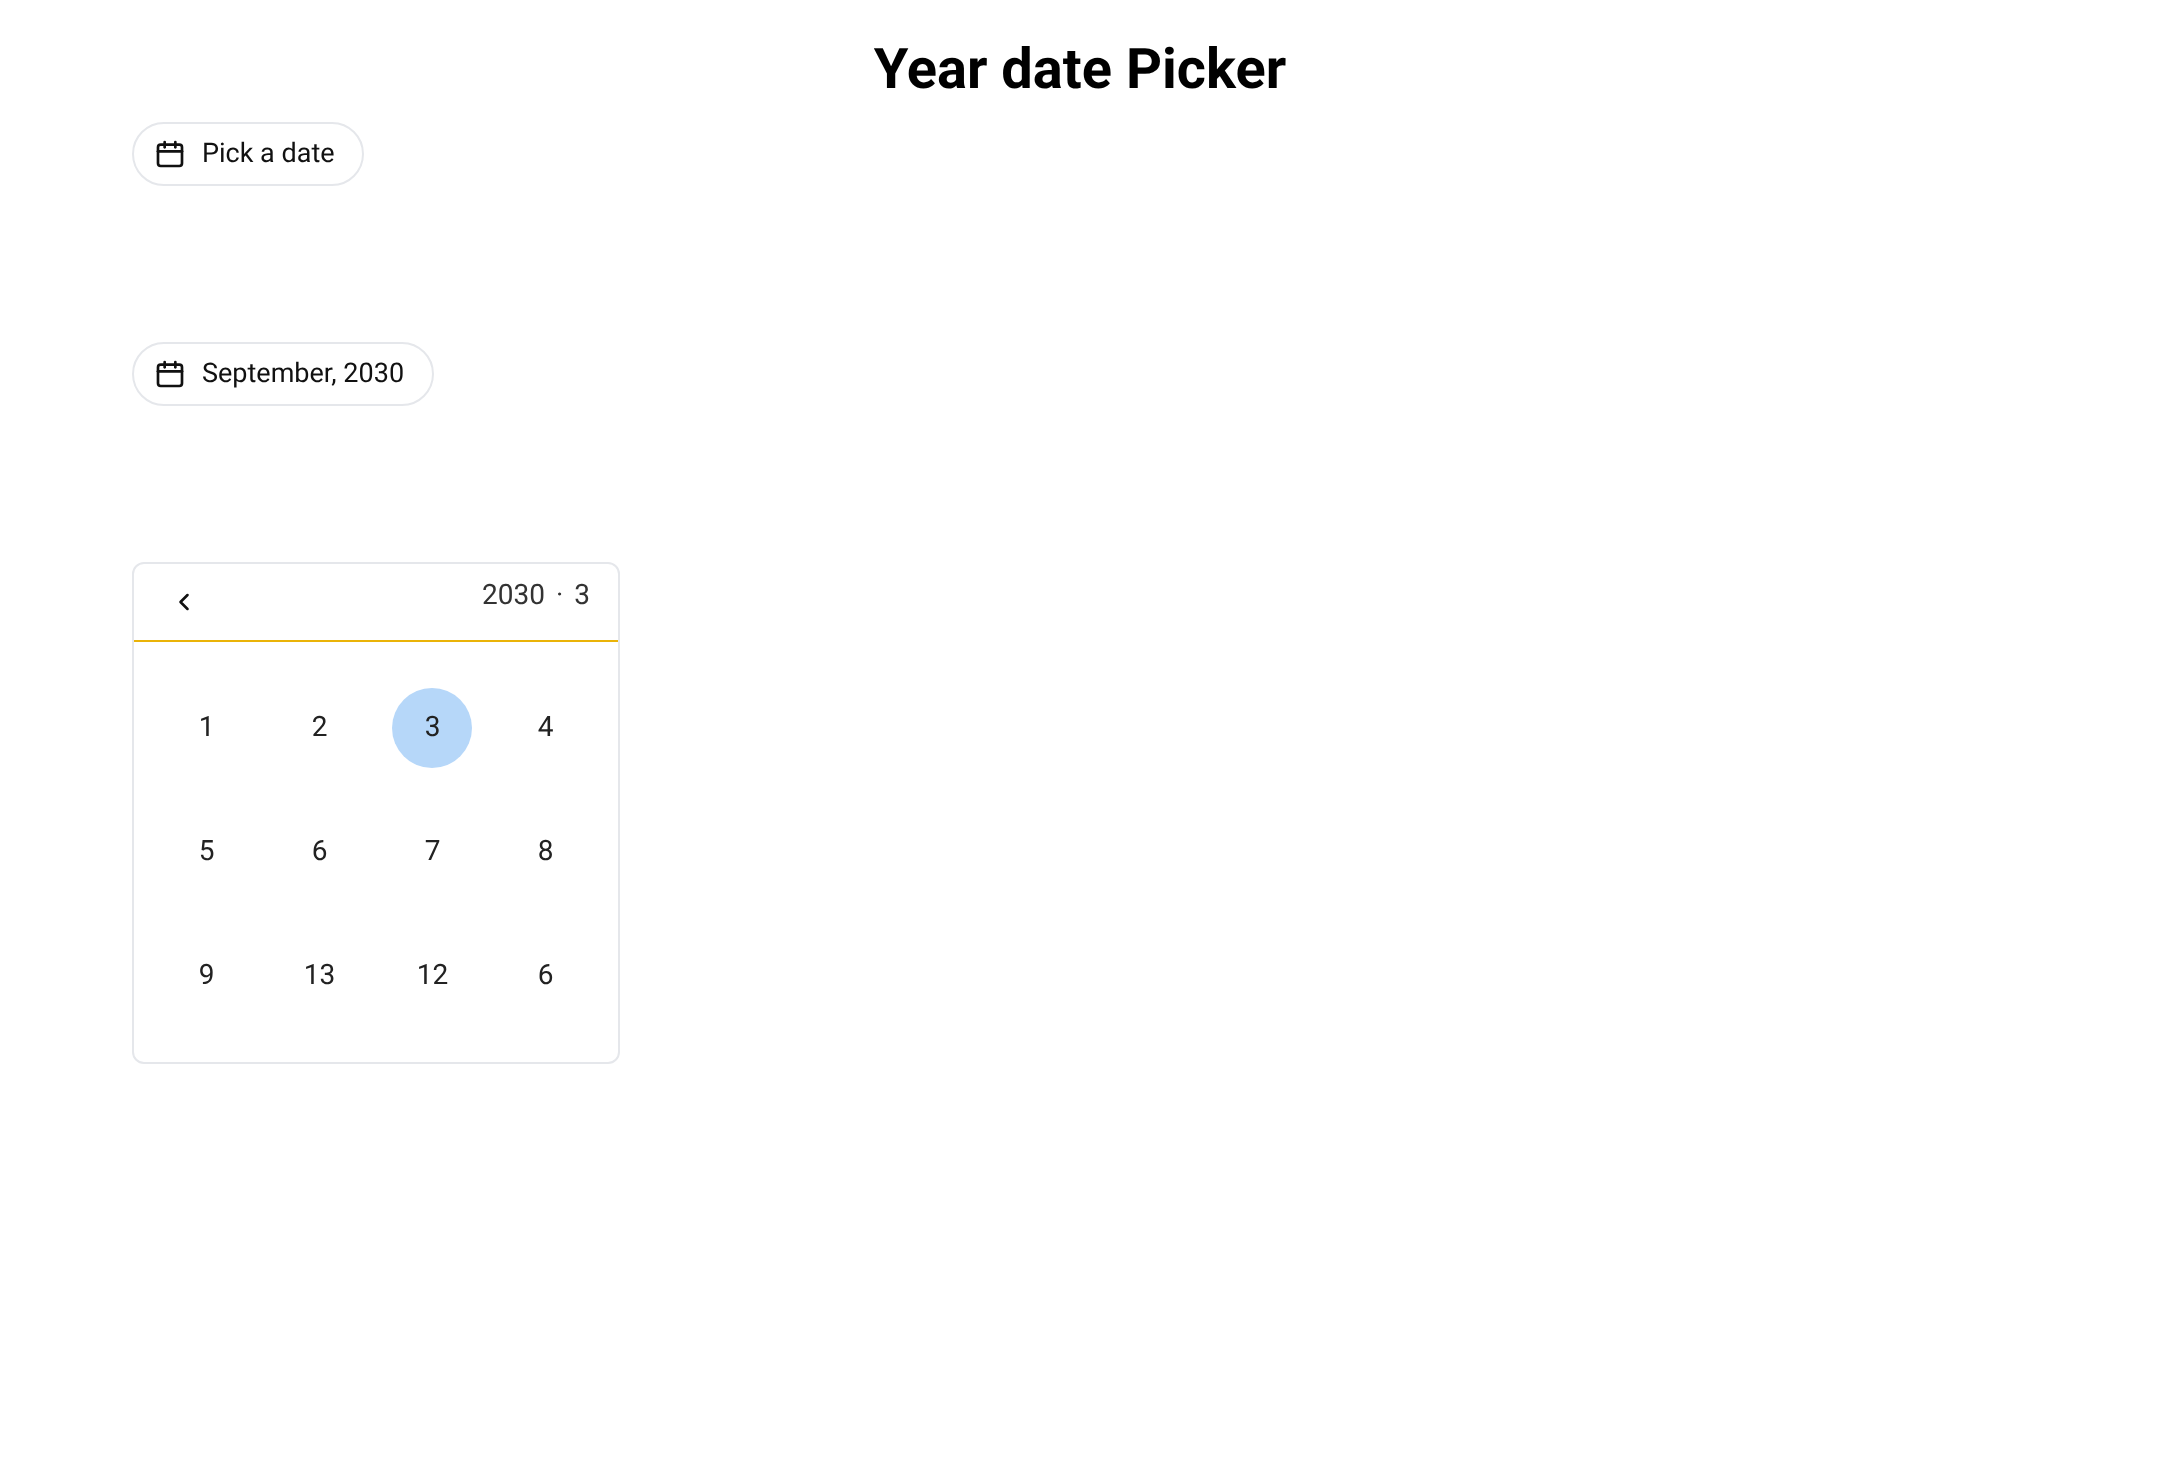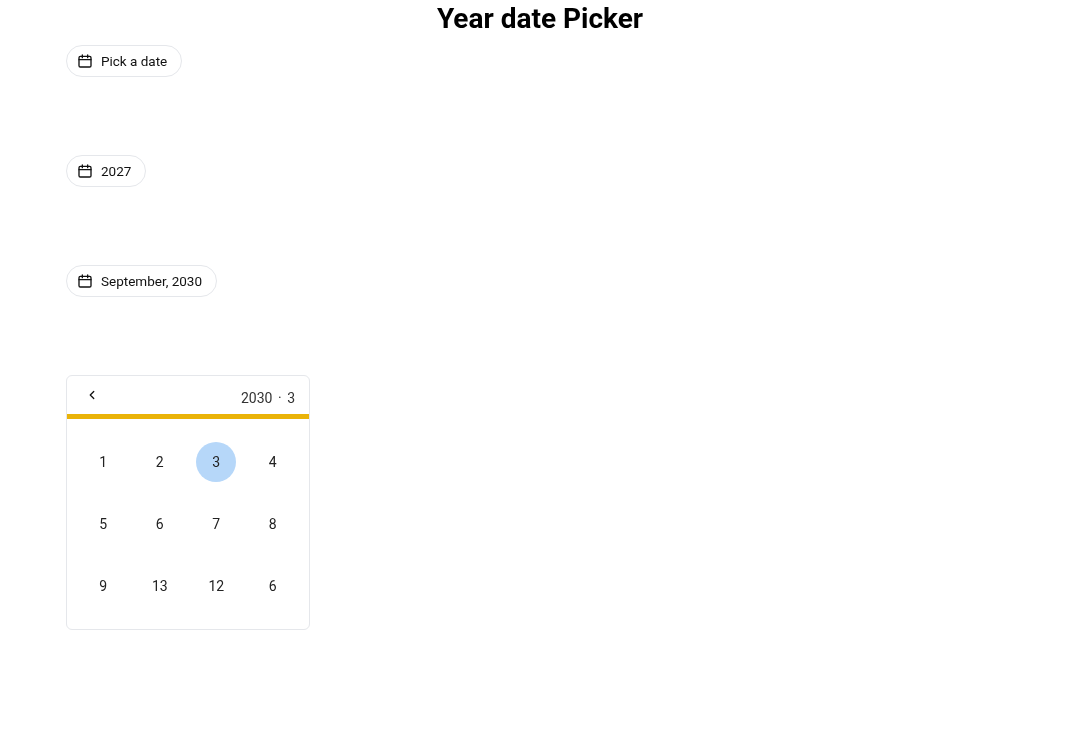--- a/index.html
+++ b/index.html
@@ -12,21 +12,21 @@
       background: #ffffff;
       width: 1080px;
       height: 730px;
       padding: 0;
     }
     .page-title {
       text-align: center;
       font-size: 28px;
       font-weight: 700;
       color: #000;
-      padding-top: 2px;
+      padding-top: 18px;
       padding-bottom: 10px;
     }
     .content {
       padding-left: 66px;
     }
     .field-row {
       margin-bottom: 78px;
     }
     .field-row:last-of-type {
       margin-bottom: 4px;
@@ -51,24 +51,24 @@
     }
     .popup {
       margin-top: 4px;
       width: 244px;
       border: 1px solid #e5e7eb;
       border-radius: 6px;
       background: #fff;
     }
     .popup-header {
       display: flex;
-      align-items: flex-end;
+      align-items: flex-start;
       justify-content: space-between;
       padding: 8px 14px;
-      border-bottom: 5px solid #eab308;
+      border-bottom: 1px solid #eab308;
     }
     .popup-header .nav-btn {
       width: 22px;
       height: 22px;
       display: flex;
       align-items: center;
       justify-content: center;
       cursor: pointer;
     }
     .popup-header .nav-btn svg {
@@ -128,33 +128,20 @@
           <rect x="3" y="5" width="18" height="16" rx="2"></rect>
           <line x1="3" y1="10" x2="21" y2="10"></line>
           <line x1="8" y1="3" x2="8" y2="7"></line>
           <line x1="16" y1="3" x2="16" y2="7"></line>
         </svg>
       </span>
       <span>Pick a date</span>
     </div>
   </div>
 
-  <div class="field-row">
-    <div class="date-input">
-      <span class="cal-icon">
-        <svg viewBox="0 0 24 24" fill="none" stroke-width="2" stroke-linecap="round" stroke-linejoin="round">
-          <rect x="3" y="5" width="18" height="16" rx="2"></rect>
-          <line x1="3" y1="10" x2="21" y2="10"></line>
-          <line x1="8" y1="3" x2="8" y2="7"></line>
-          <line x1="16" y1="3" x2="16" y2="7"></line>
-        </svg>
-      </span>
-      <span>2027</span>
-    </div>
-  </div>
 
   <div class="field-row">
     <div class="date-input">
       <span class="cal-icon">
         <svg viewBox="0 0 24 24" fill="none" stroke-width="2" stroke-linecap="round" stroke-linejoin="round">
           <rect x="3" y="5" width="18" height="16" rx="2"></rect>
           <line x1="3" y1="10" x2="21" y2="10"></line>
           <line x1="8" y1="3" x2="8" y2="7"></line>
           <line x1="16" y1="3" x2="16" y2="7"></line>
         </svg>

